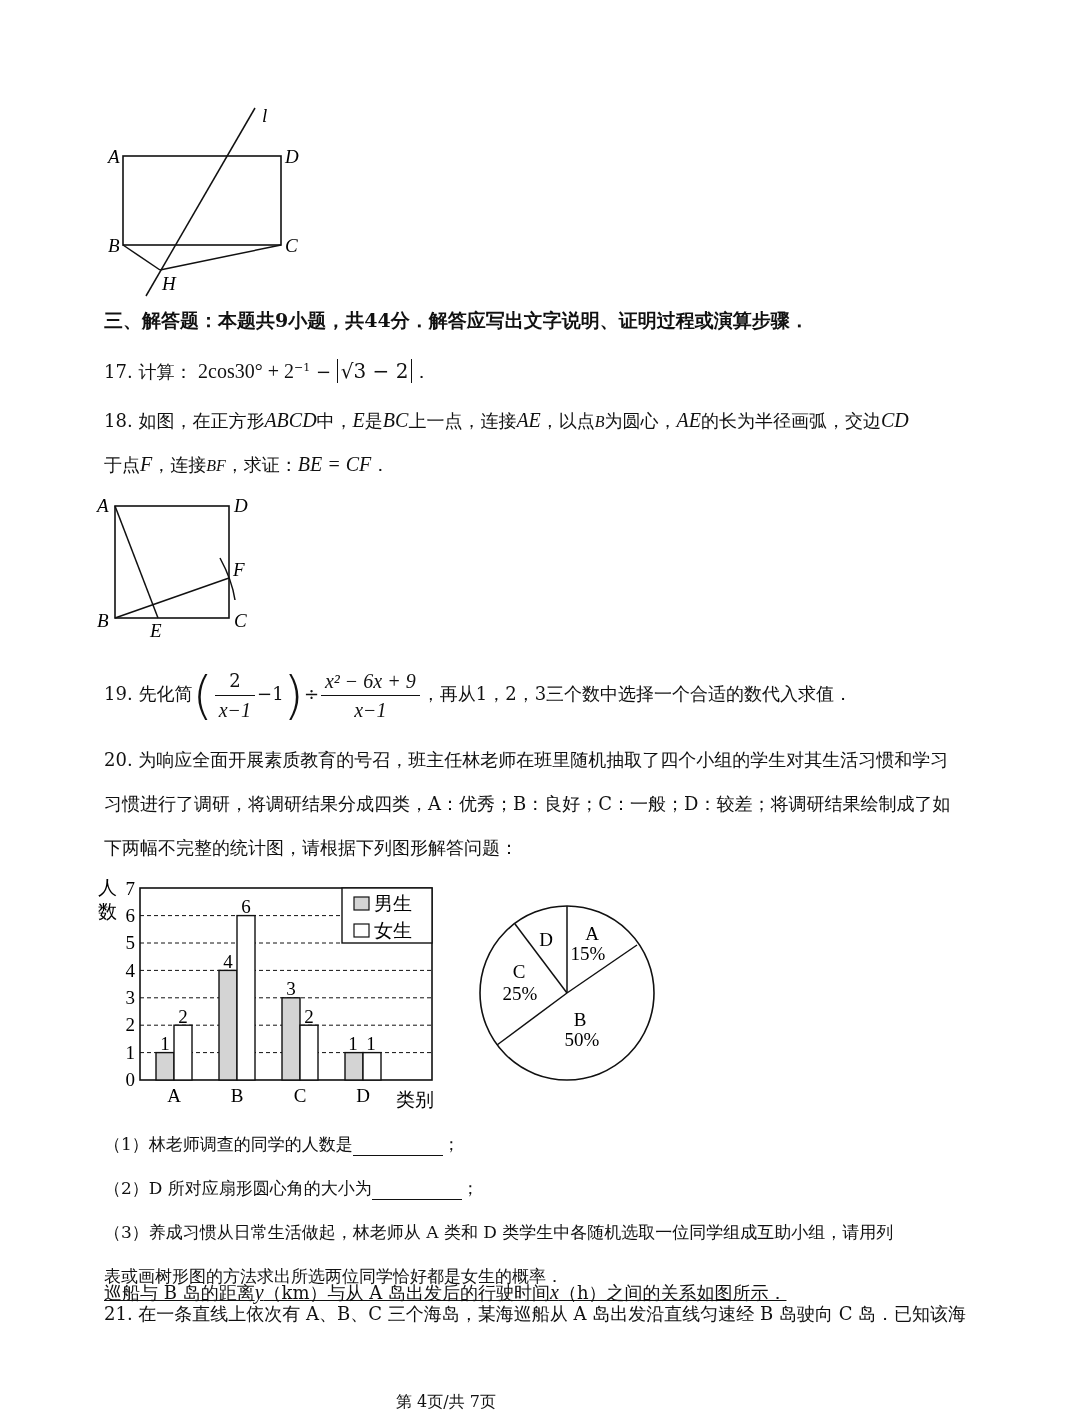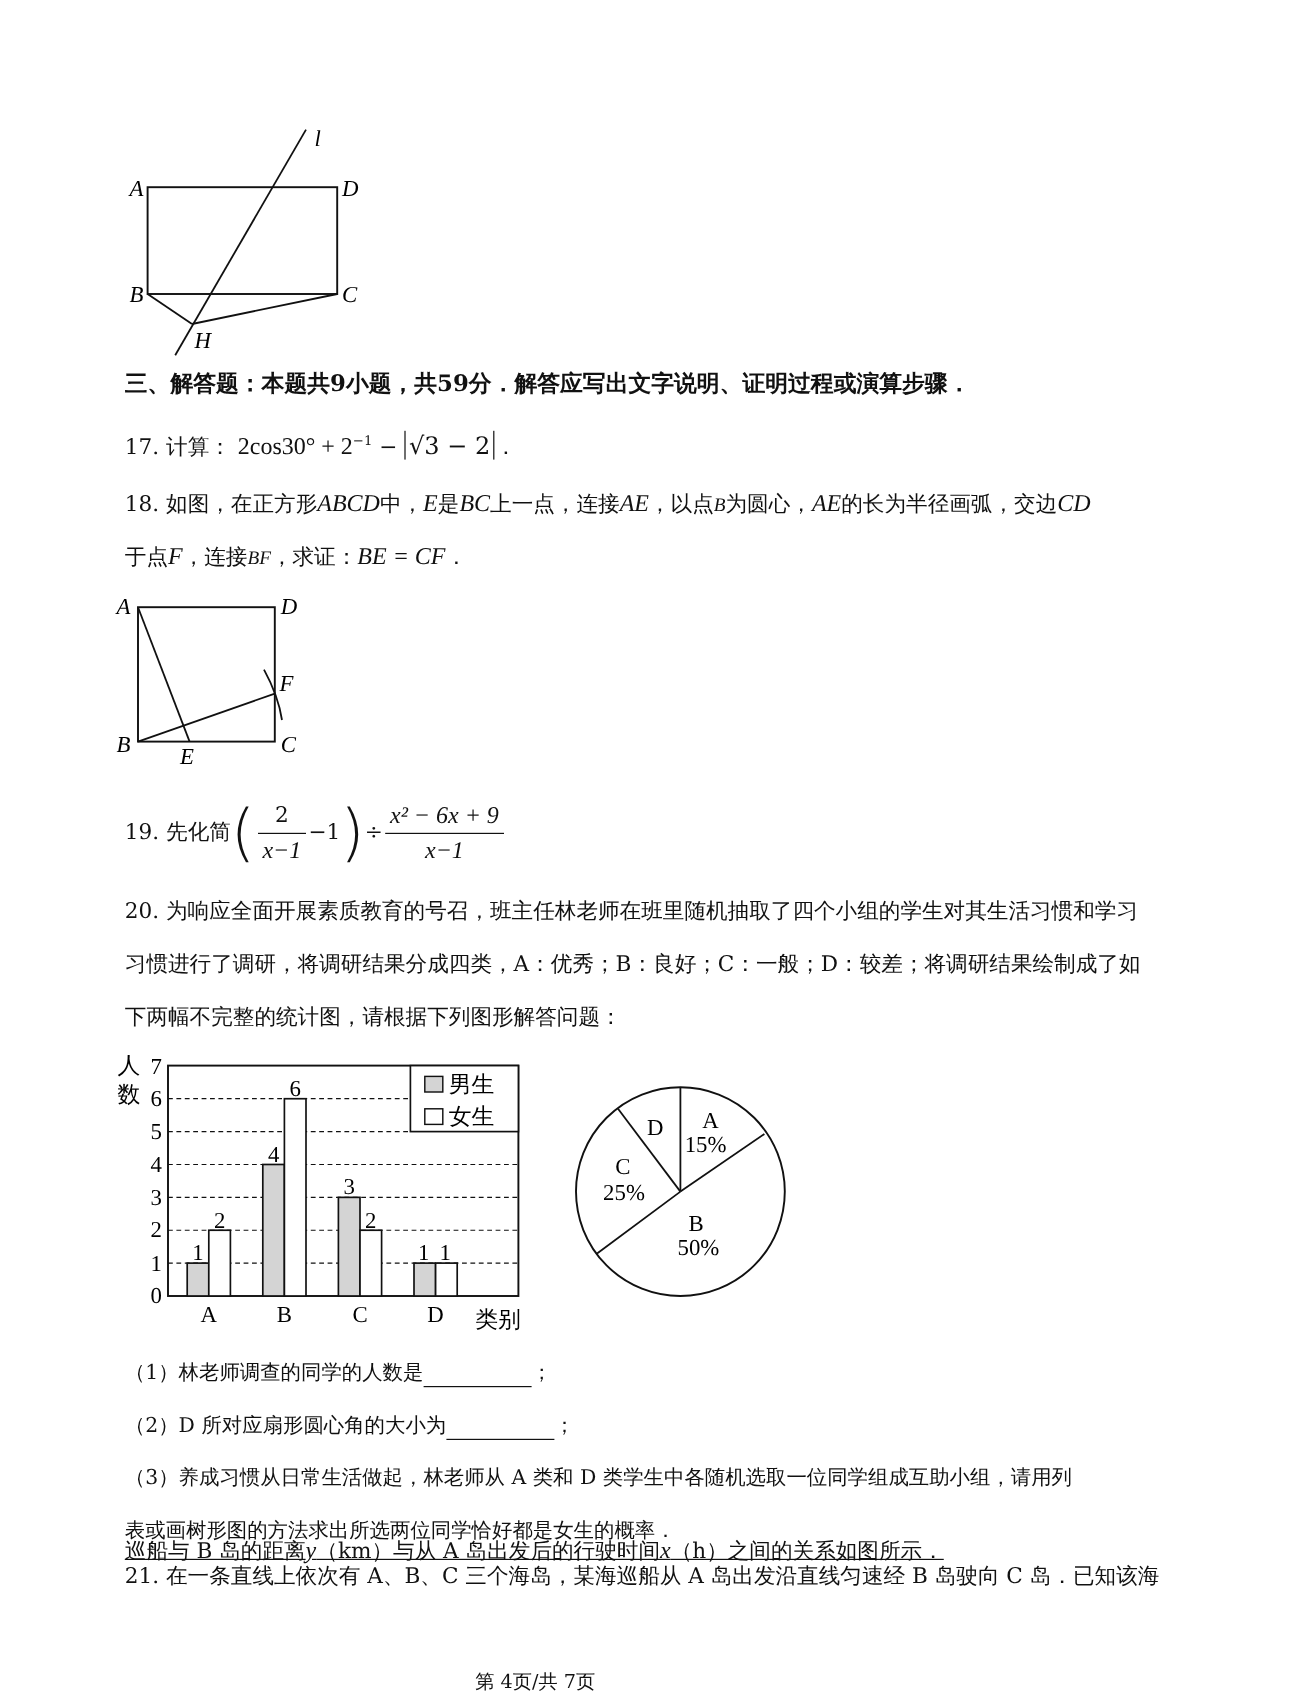--- a/index.html
+++ b/index.html
@@ -27,21 +27,21 @@
   <line x1="155" y1="8" x2="46" y2="196" stroke="#111" stroke-width="1.5"></line>
   <text x="8" y="63" font-size="19" font-style="italic">A</text>
   <text x="185" y="63" font-size="19" font-style="italic">D</text>
   <text x="8" y="152" font-size="19" font-style="italic">B</text>
   <text x="185" y="152" font-size="19" font-style="italic">C</text>
   <text x="62" y="190" font-size="19" font-style="italic">H</text>
   <text x="162" y="22" font-size="19" font-style="italic">l</text>
 </svg>
 
 <div class="line section" style="top:308px;">
-  <span>三、解答题：本题共</span><span>9</span><span>小题，共</span><span>59</span><span>分．解答应写出文字说明、证明过程或演算步骤．</span>
+  <span>三、解答题：本题共</span><span>9</span><span>小题，共</span><span>44</span><span>分．解答应写出文字说明、证明过程或演算步骤．</span>
 </div>
 
 <div class="line" style="top:356px;">
   <span>17.</span>
   <span>计算：</span>
   <span class="i" style="font-style:normal;">2cos30° + 2</span><sup style="font-size:11px;">−1</sup><span> − </span><span style="border-left:1.5px solid #111;border-right:1.5px solid #111;padding:0 3px;font-size:20px;">√3 − 2</span><span>．</span>
 </div>
 
 <div class="line" style="top:408px;">
   <span>18.</span>
@@ -59,21 +59,21 @@
   <text x="7" y="22" font-size="19" font-style="italic">A</text>
   <text x="144" y="22" font-size="19" font-style="italic">D</text>
   <text x="7" y="137" font-size="19" font-style="italic">B</text>
   <text x="144" y="137" font-size="19" font-style="italic">C</text>
   <text x="60" y="147" font-size="19" font-style="italic">E</text>
   <text x="143" y="86" font-size="19" font-style="italic">F</text>
 </svg>
 
 <div class="line" style="top:662px;line-height:64px;">
   <span>19.</span>
-  <span>先化简</span><span class="paren">(</span><span class="frac"><span class="num">2</span><span class="den i">x−1</span></span><span>−1</span><span class="paren">)</span><span>÷</span><span class="frac"><span class="num i">x² − 6x + 9</span><span class="den i">x−1</span></span>
+  <span>先化简</span><span class="paren">(</span><span class="frac"><span class="num">2</span><span class="den i">x−1</span></span><span>−1</span><span class="paren">)</span><span>÷</span><span class="frac"><span class="num i">x² − 6x + 9</span><span class="den i">x−1</span></span><span>，再从1，2，3三个数中选择一个合适的数代入求值．</span>
 </div>
 
 <div class="line" style="top:748px;">20. 为响应全面开展素质教育的号召，班主任林老师在班里随机抽取了四个小组的学生对其生活习惯和学习</div>
 <div class="line" style="top:792px;">习惯进行了调研，将调研结果分成四类，A：优秀；B：良好；C：一般；D：较差；将调研结果绘制成了如</div>
 <div class="line" style="top:836px;">下两幅不完整的统计图，请根据下列图形解答问题：</div>
 
 <svg class="abs" style="left:90px;top:870px;" width="360" height="250" viewBox="0 0 360 250">
 
   <rect x="50" y="18" width="292" height="192" fill="none" stroke="#111" stroke-width="1.6"></rect>
 

